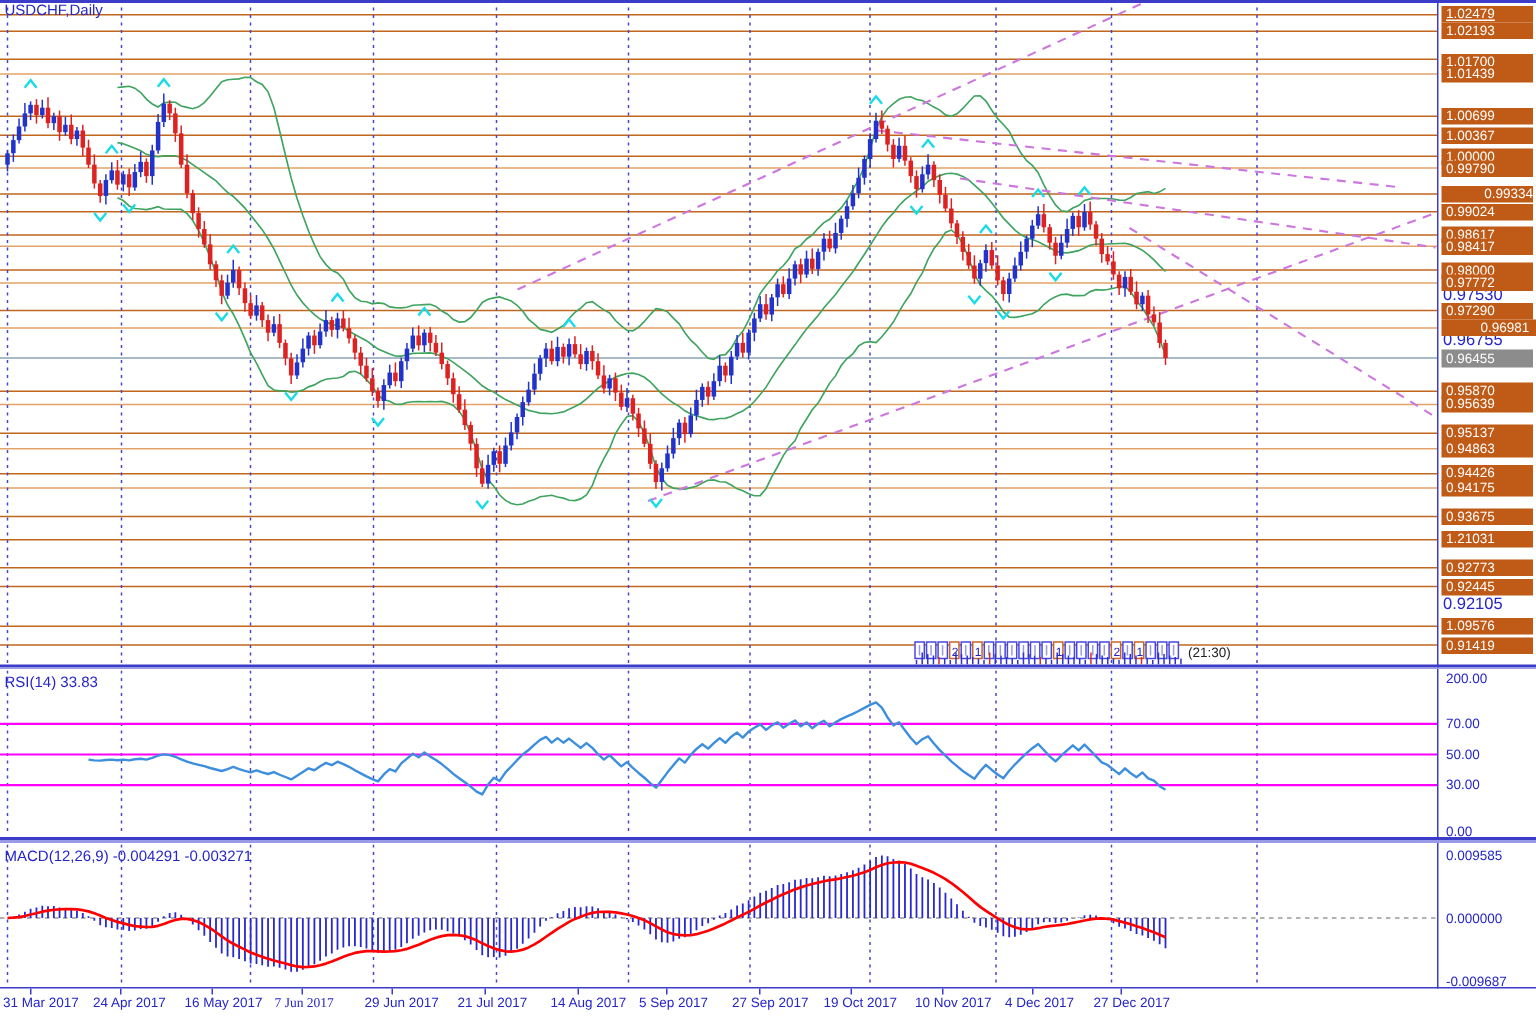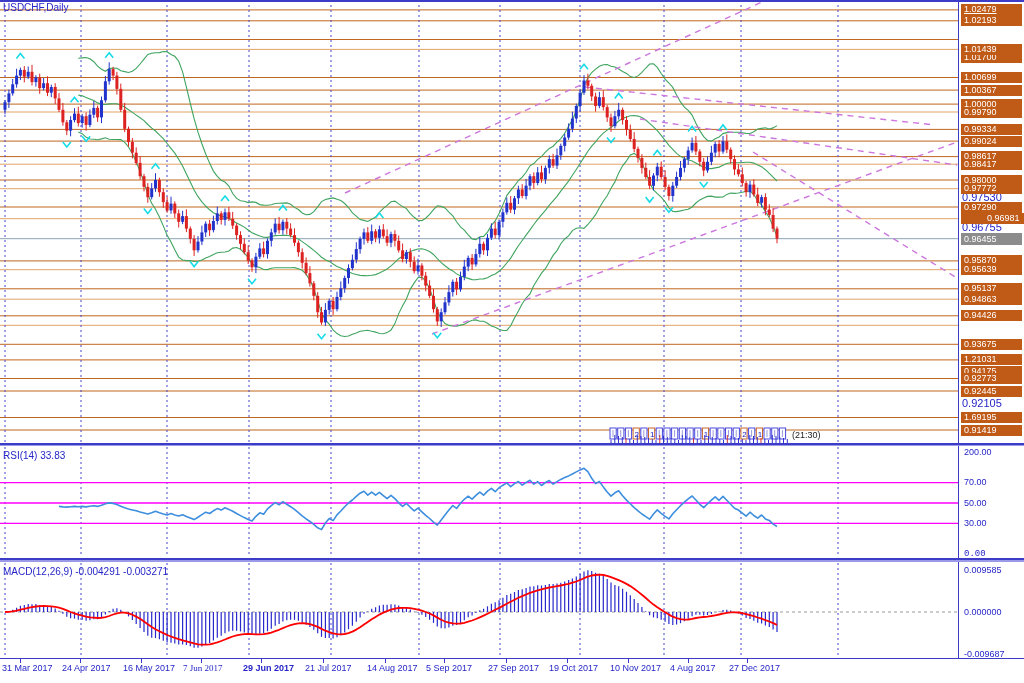--- a/index.html
+++ b/index.html
@@ -847,78 +847,78 @@
   <div class="sep-light" style="top:560px;height:2px;"></div>
   <div class="sep-dark" style="top:658px;height:1px;"></div>
 
   <div class="axis-col" id="axis-col">
     <div class="vline" style="left:0;top:0;width:1px;height:659px;"></div>
   <div class="price-tick" style="top:192.4px;">0.97530</div>
       <div class="price-tick" style="top:221.8px;">0.96755</div>
       <div class="price-tick" style="top:398.4px;">0.92105</div>
       <div class="price-label" style="top:4.4px;text-decoration:underline;">1.02479</div>
       <div class="price-label" style="top:15.3px;">1.02193</div>
-      <div class="price-label" style="top:52px;">1.01700</div>
+      <div class="price-label" style="top:36px;">1.01700</div>
       <div class="price-label" style="top:43.9px;">1.01439</div>
       <div class="price-label" style="top:72.0px;">1.00699</div>
       <div class="price-label" style="top:84.6px;">1.00367</div>
       <div class="price-label" style="top:98.6px;">1.00000</div>
       <div class="price-label" style="top:106.5px;">0.99790</div>
-      <div class="price-label" style="top:123.9px;">0.99334</div>
+      <div class="price-label" style="top:123.9px;text-align:right;">0.99334</div>
       <div class="price-label" style="top:135.6px;">0.99024</div>
       <div class="price-label" style="top:151.1px;">0.98617</div>
       <div class="price-label" style="top:158.7px;">0.98417</div>
       <div class="price-label" style="top:174.5px;">0.98000</div>
       <div class="price-label" style="top:183.2px;">0.97772</div>
       <div class="price-label" style="top:201.5px;">0.97290</div>
       <div class="price-label" style="top:213.2px;padding-left:26px;">0.96981</div>
       <div class="price-label" style="top:255.4px;">0.95870</div>
       <div class="price-label" style="top:264.2px;">0.95639</div>
       <div class="price-label" style="top:283.3px;">0.95137</div>
       <div class="price-label" style="top:293.7px;">0.94863</div>
       <div class="price-label" style="top:310.3px;">0.94426</div>
-      <div class="price-label" style="top:319.8px;margin-top:46px;">0.94175</div>
+      <div class="price-label" style="top:319.8px;">0.94175</div>
       <div class="price-label" style="top:338.8px;">0.93675</div>
       <div class="price-label" style="top:354.4px;">1.21031</div>
       <div class="price-label" style="top:373.0px;">0.92773</div>
       <div class="price-label" style="top:385.5px;">0.92445</div>
-      <div class="price-label" style="top:412.0px;">1.69195</div>
+      <div class="price-label" style="top:412.0px;">1.09576</div>
       <div class="price-label" style="top:424.5px;">0.91419</div>
       <div class="price-cur" style="top:232.7px;">0.96455</div>
       <div class="scale-lab" style="top:446.5px;">200.00</div>
       <div class="scale-lab" style="top:477.1px;">70.00</div>
       <div class="scale-lab" style="top:497.5px;">50.00</div>
       <div class="scale-lab" style="top:517.9px;">30.00</div>
-      <div class="scale-lab" style="top:548.5px;font-family:Liberation Mono, monospace;">0.00</div>
+      <div class="scale-lab" style="top:548.5px;">0.00</div>
       <div class="scale-lab" style="top:564.6px;text-align:center;">0.009585</div>
       <div class="scale-lab" style="top:606.5px;">0.000000</div>
       <div class="scale-lab" style="top:648.9px;">-0.009687</div>
     </div>
 
   <div class="abs" id="date-axis" style="left:0;top:659px;width:1024px;height:24px;background:#fff;z-index:10;">
       <div class="date-lab" style="left:2px;top:4px;">31 Mar 2017</div>
       <div style="position:absolute;left:20px;top:0;width:1px;height:4px;background:#3c3cc8;"></div>
       <div class="date-lab" style="left:62px;top:4px;">24 Apr 2017</div>
       <div style="position:absolute;left:80px;top:0;width:1px;height:4px;background:#3c3cc8;"></div>
       <div class="date-lab" style="left:123px;top:4px;">16 May 2017</div>
       <div style="position:absolute;left:141px;top:0;width:1px;height:4px;background:#3c3cc8;"></div>
       <div class="date-lab" style="left:183px;top:4px;font-family:Liberation Serif, serif;">7 Jun 2017</div>
       <div style="position:absolute;left:201px;top:0;width:1px;height:4px;background:#3c3cc8;"></div>
-      <div class="date-lab" style="left:243px;top:4px;font-weight:bold;">29 Jun 2017</div>
+      <div class="date-lab" style="left:243px;top:4px;">29 Jun 2017</div>
       <div style="position:absolute;left:261px;top:0;width:1px;height:4px;background:#3c3cc8;"></div>
       <div class="date-lab" style="left:305px;top:4px;">21 Jul 2017</div>
       <div style="position:absolute;left:323px;top:0;width:1px;height:4px;background:#3c3cc8;"></div>
       <div class="date-lab" style="left:367px;top:4px;">14 Aug 2017</div>
       <div style="position:absolute;left:385px;top:0;width:1px;height:4px;background:#3c3cc8;"></div>
       <div class="date-lab" style="left:426px;top:4px;">5 Sep 2017</div>
       <div style="position:absolute;left:444px;top:0;width:1px;height:4px;background:#3c3cc8;"></div>
       <div class="date-lab" style="left:488px;top:4px;">27 Sep 2017</div>
       <div style="position:absolute;left:506px;top:0;width:1px;height:4px;background:#3c3cc8;"></div>
       <div class="date-lab" style="left:549px;top:4px;">19 Oct 2017</div>
       <div style="position:absolute;left:567px;top:0;width:1px;height:4px;background:#3c3cc8;"></div>
       <div class="date-lab" style="left:610px;top:4px;">10 Nov 2017</div>
       <div style="position:absolute;left:628px;top:0;width:1px;height:4px;background:#3c3cc8;"></div>
-      <div class="date-lab" style="left:670px;top:4px;">4 Aug 2017</div>
+      <div class="date-lab" style="left:670px;top:4px;">4 Dec 2017</div>
       <div style="position:absolute;left:688px;top:0;width:1px;height:4px;background:#3c3cc8;"></div>
       <div class="date-lab" style="left:729px;top:4px;">27 Dec 2017</div>
       <div style="position:absolute;left:747px;top:0;width:1px;height:4px;background:#3c3cc8;"></div>
     </div>
 </div>
 
 </body></html>

